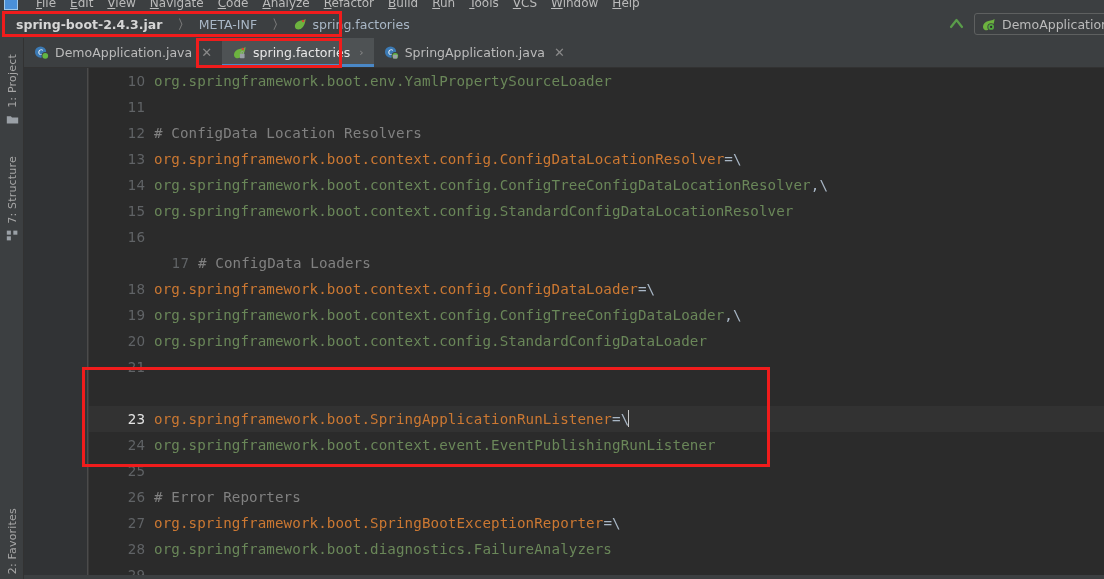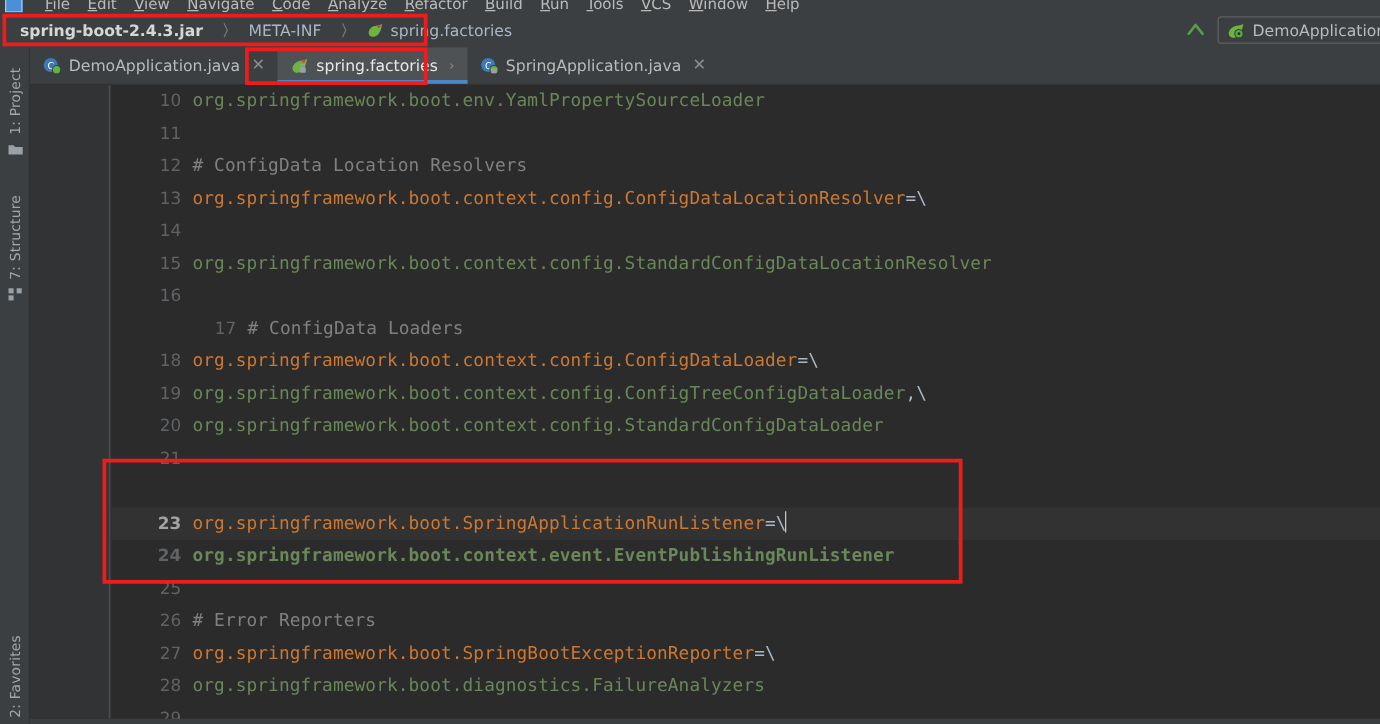--- a/index.html
+++ b/index.html
@@ -109,21 +109,21 @@
   .code-area { position: absolute; top: 0; left: 65px; right: 0; height: 511px; }
 
   .line { position: absolute; left: 0; right: 0; height: 26px; }
   .line.current { background: #323232; }
   .lineno {
     position: absolute; left: 0; width: 56px; height: 26px;
     text-align: right; line-height: 26px;
     font-family: "DejaVu Sans", sans-serif;
     font-size: 13.5px; color: #606366;
   }
-  .line.current .lineno { color: #a3a3a3; font-weight: bold; }
+  .line.current .lineno { color: #e5e5e5; }
   .linetext {
     position: absolute; left: 65px; height: 26px; line-height: 26px;
     font-family: "DejaVu Sans Mono", monospace;
     font-size: 14.2px; white-space: pre; letter-spacing: .1px;
   }
   .tok-comment { color: #808080; }
   .tok-key     { color: #cc7832; }
   .tok-value   { color: #6a8759; }
   .tok-punct   { color: #a9b7c6; }
 
@@ -291,20 +291,21 @@
         <div class="line" style="top: 52px;">
           <div class="lineno">12</div>
           <div class="linetext"><span class="tok-comment"># ConfigData Location Resolvers</span></div>
         </div>
         <div class="line" style="top: 78px;">
           <div class="lineno">13</div>
           <div class="linetext"><span class="tok-key">org.springframework.boot.context.config.ConfigDataLocationResolver</span><span class="tok-punct">=\</span></div>
         </div>
         <div class="line" style="top: 104px;">
           <div class="lineno">14</div>
+          <div class="linetext"><span class="tok-value">org.springframework.boot.context.config.ConfigTreeConfigDataLocationResolver</span><span class="tok-punct">,\</span></div>
         </div>
         <div class="line" style="top: 130px;">
           <div class="lineno">15</div>
           <div class="linetext"><span class="tok-value">org.springframework.boot.context.config.StandardConfigDataLocationResolver</span></div>
         </div>
         <div class="line" style="top: 156px;">
           <div class="lineno">16</div>
           <div class="linetext"></div>
         </div>
         <div class="line" style="top: 182px; margin-left: 44px;">
@@ -324,21 +325,21 @@
           <div class="linetext"><span class="tok-value">org.springframework.boot.context.config.StandardConfigDataLoader</span></div>
         </div>
         <div class="line" style="top: 286px;">
           <div class="lineno">21</div>
           <div class="linetext"></div>
         </div>
         <div class="line current" style="top: 338px;">
           <div class="lineno">23</div>
           <div class="linetext"><span class="tok-key">org.springframework.boot.SpringApplicationRunListener</span><span class="tok-punct">=\</span><span class="caret"></span></div>
         </div>
-        <div class="line" style="top: 364px; font-weight: bold;">
+        <div class="line" style="top: 364px;">
           <div class="lineno">24</div>
           <div class="linetext"><span class="tok-value">org.springframework.boot.context.event.EventPublishingRunListener</span></div>
         </div>
         <div class="line" style="top: 390px;">
           <div class="lineno">25</div>
           <div class="linetext"></div>
         </div>
         <div class="line" style="top: 416px;">
           <div class="lineno">26</div>
           <div class="linetext"><span class="tok-comment"># Error Reporters</span></div>

